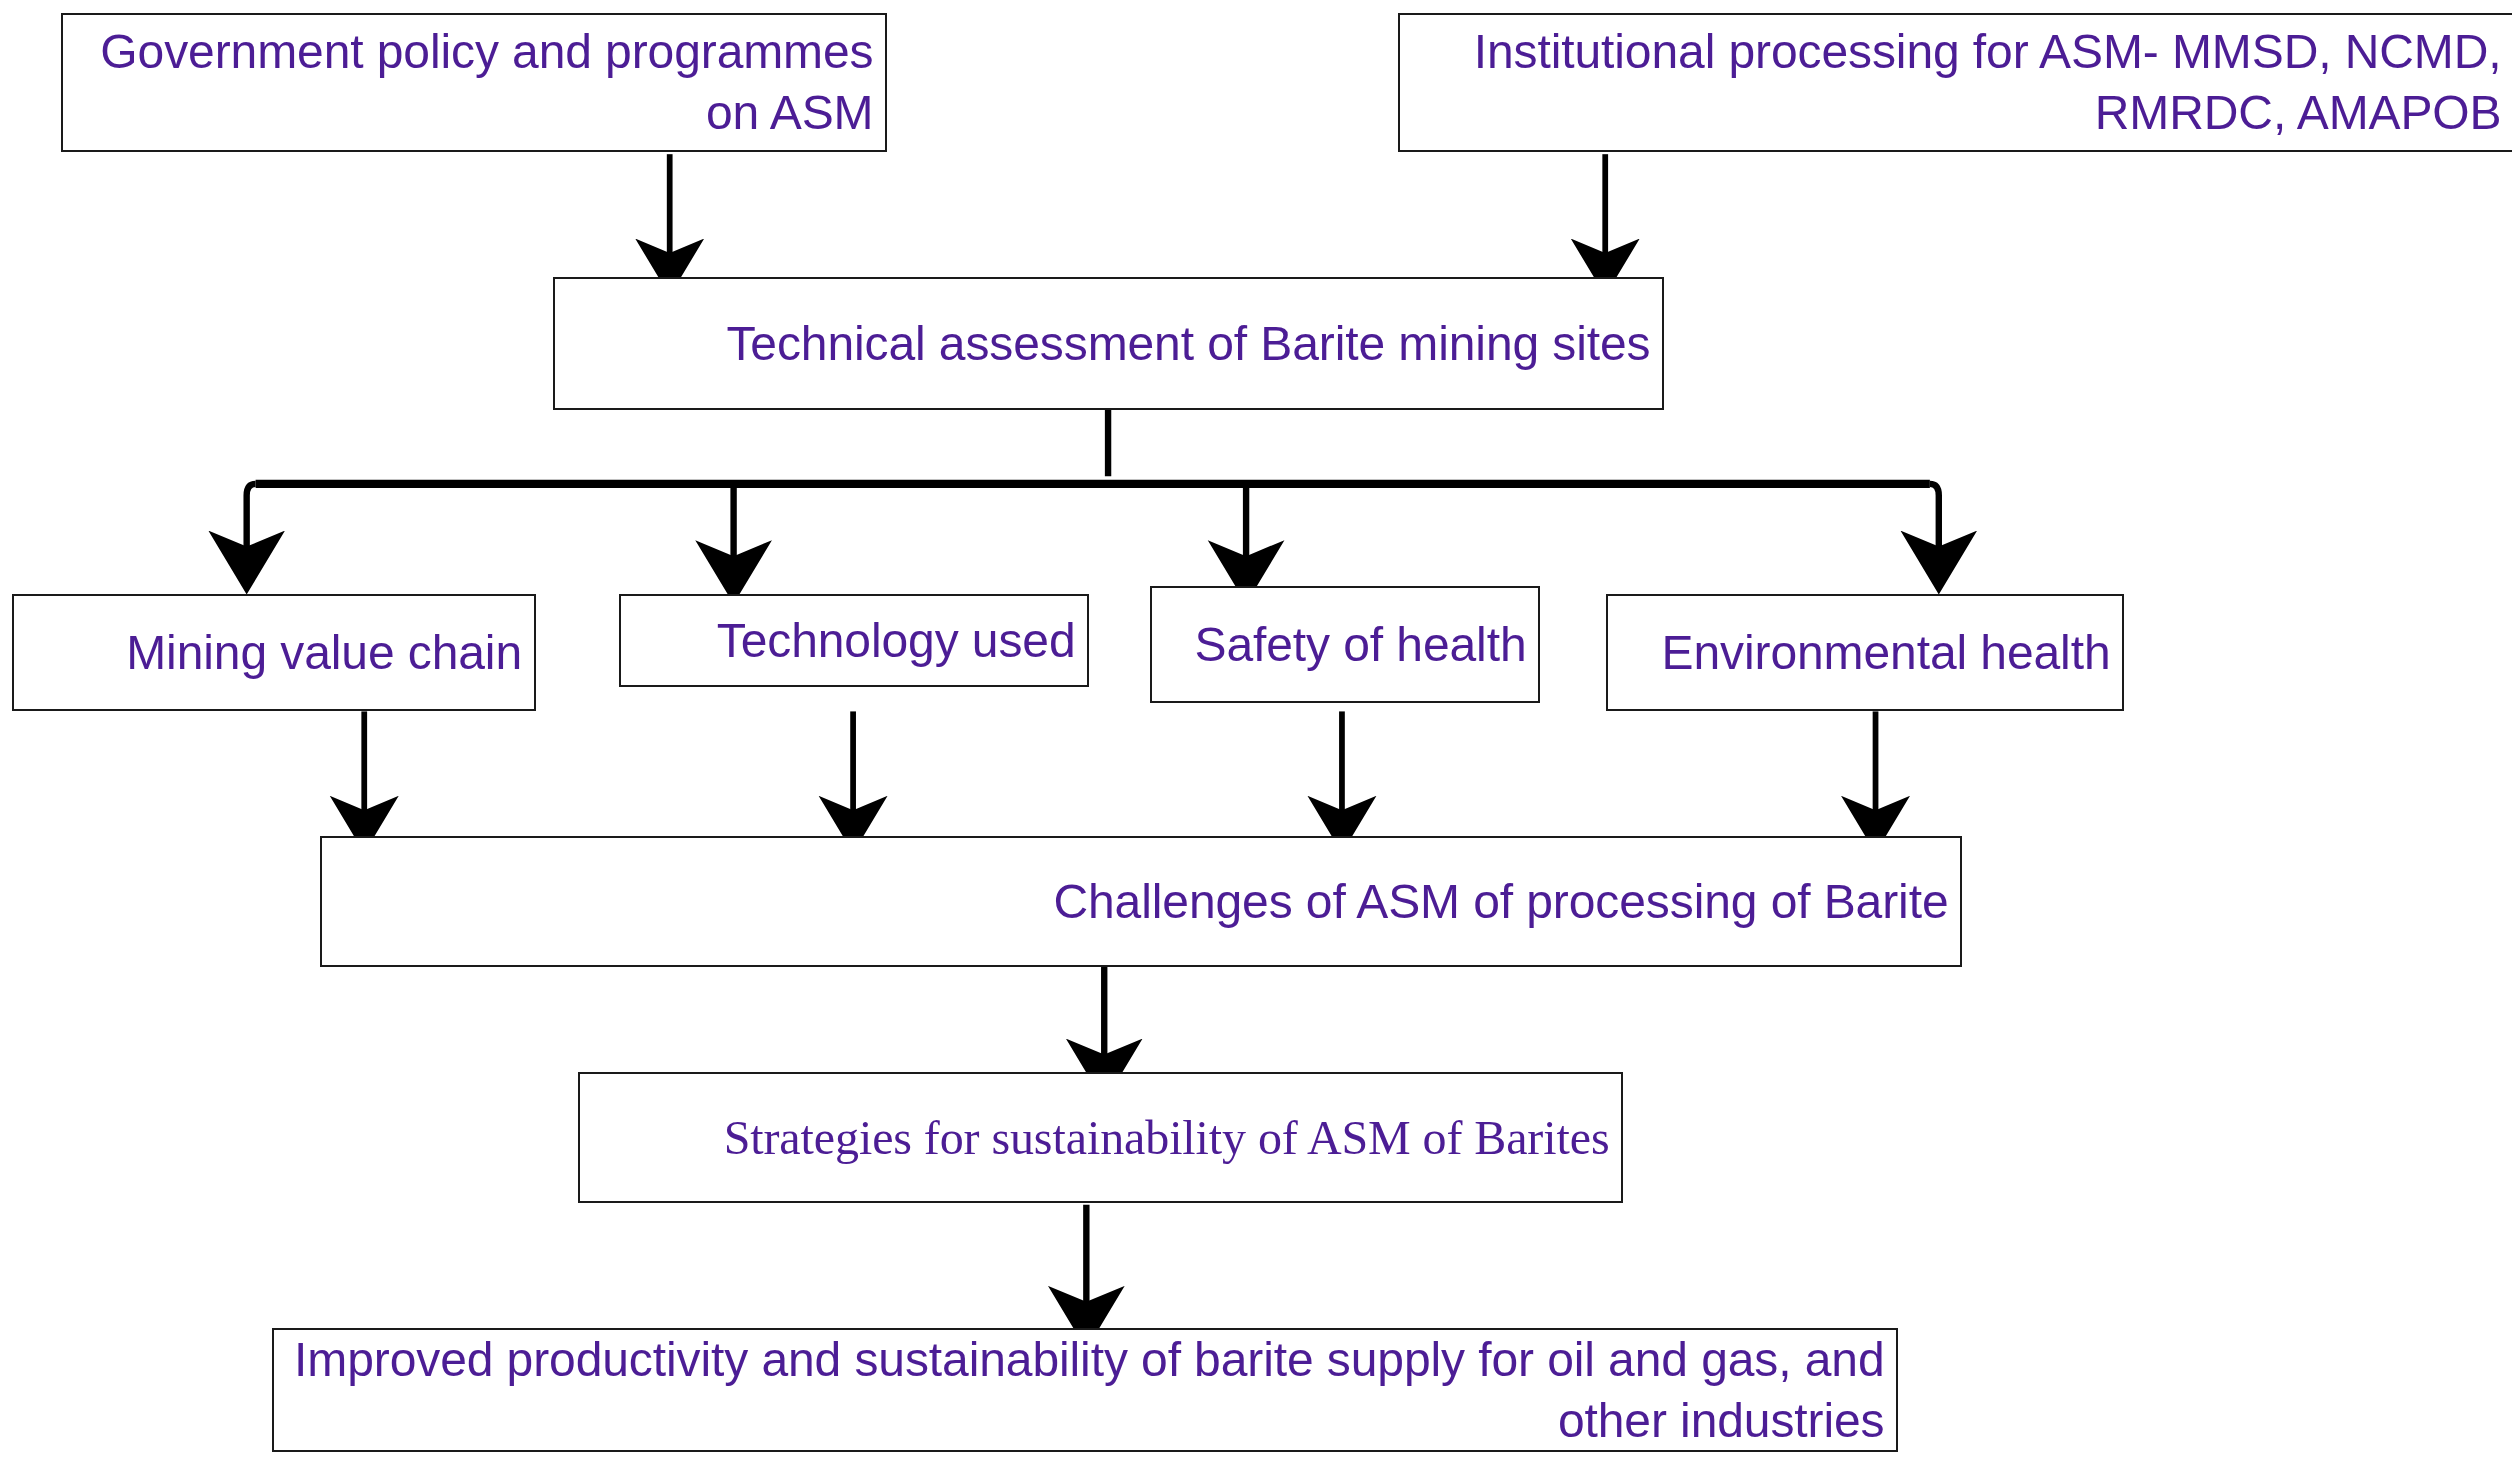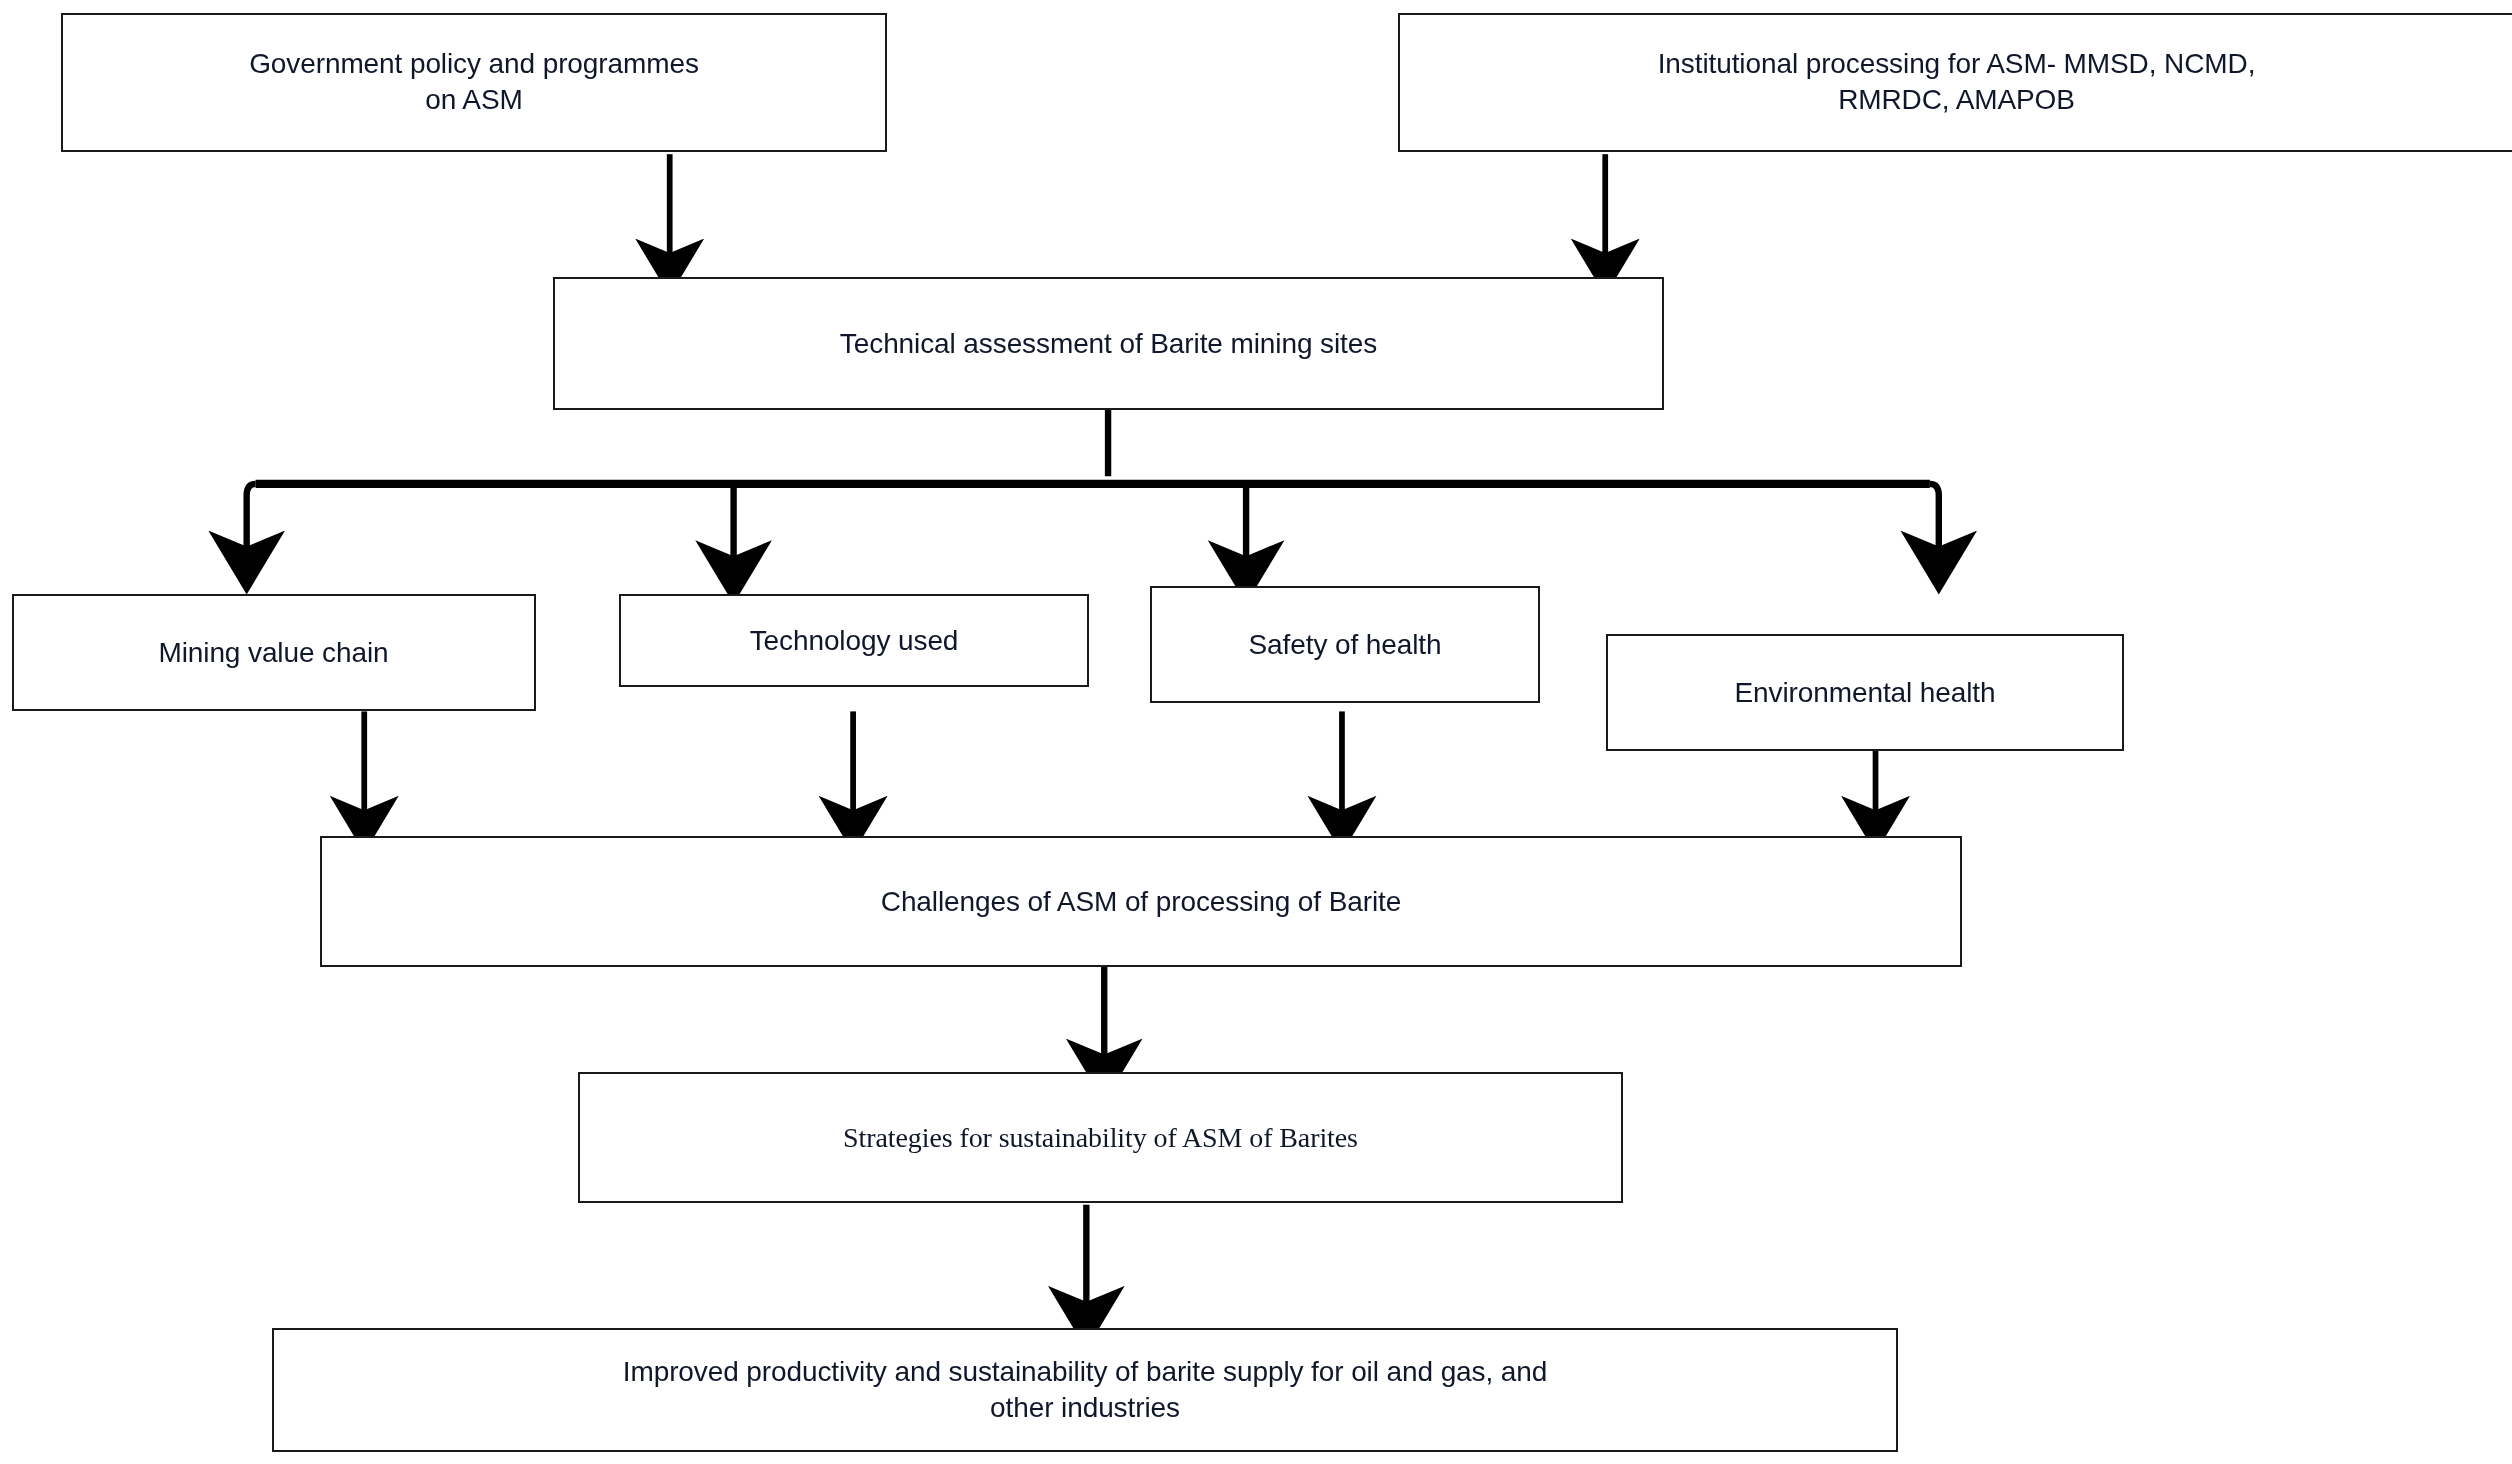--- a/index.html
+++ b/index.html
@@ -18,23 +18,23 @@
     overflow: hidden;
   }
   .node {
     position: absolute;
     box-sizing: border-box;
     background: #ffffff;
     border: 2.6px solid #1a1a1a;
     display: flex;
     align-items: center;
     justify-content: center;
-    text-align: center;
-    color: #0f172a;
-    font-size: 28px;
+    text-align: right;
+    color: #4c1d95;
+    font-size: 48px;
     line-height: 1.28;
     padding: 3.8px 11.5px;
     letter-spacing: -0.1px;
   }
   .node .label {
     display: block;
     width: 100%;
   }
   svg.edges {
     position: absolute;
@@ -119,21 +119,21 @@
   </div>
 
   <div class="node" style="left:619px; top:594px; width:470px; height:93px;">
     <span class="label">Technology used</span>
   </div>
 
   <div class="node" style="left:1150px; top:586px; width:390px; height:117px;">
     <span class="label">Safety of health</span>
   </div>
 
-  <div class="node" style="left:1606px; top:594px; width:518px; height:117px;margin-top:40px;">
+  <div class="node" style="left:1606px; top:594px; width:518px; height:117px;">
     <span class="label">Environmental health</span>
   </div>
 
   <div class="node" style="left:320px; top:836px; width:1642px; height:131px;">
     <span class="label">Challenges of ASM of processing of Barite</span>
   </div>
 
   <div class="node" style="left:578px; top:1072px; width:1045px; height:131px;font-family:Liberation Serif, serif;">
     <span class="label">Strategies for sustainability of ASM of Barites</span>
   </div>

